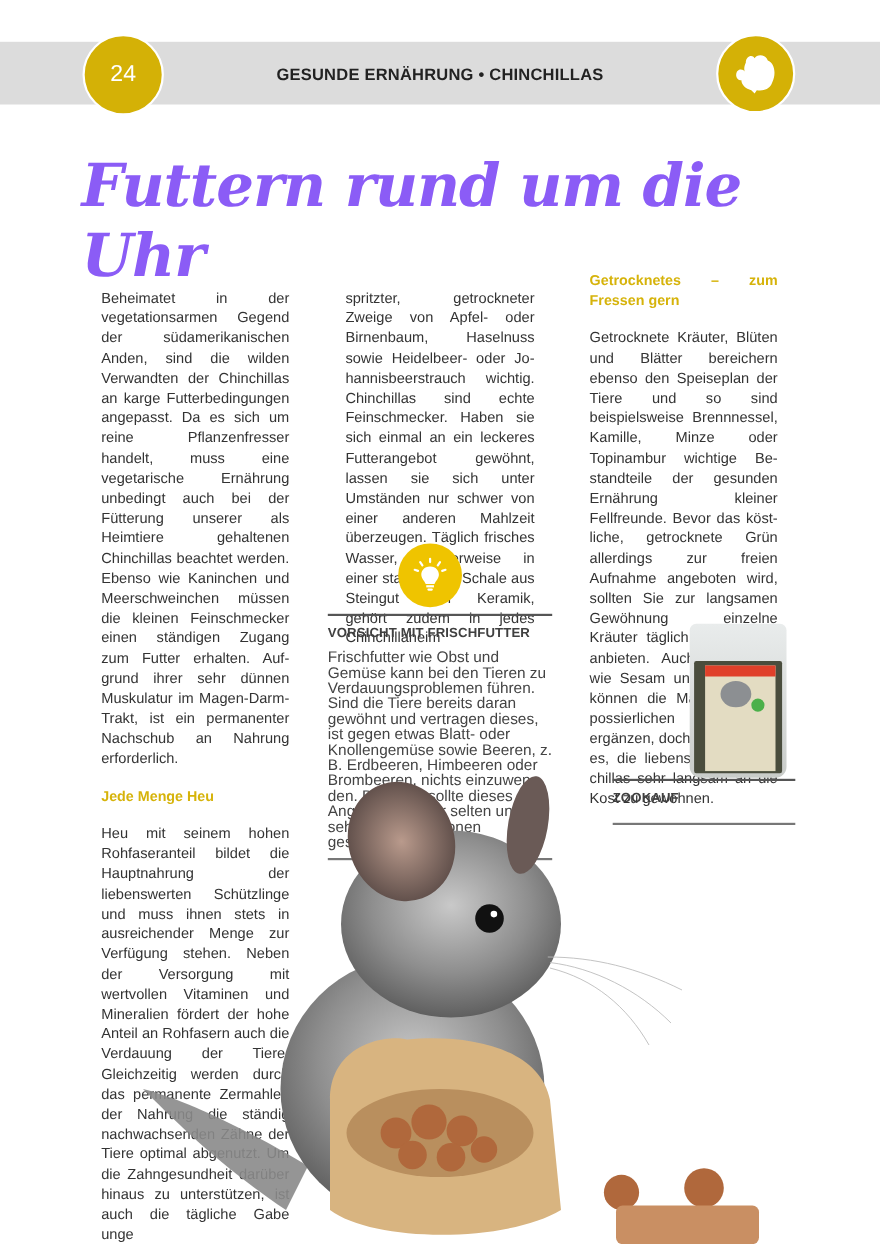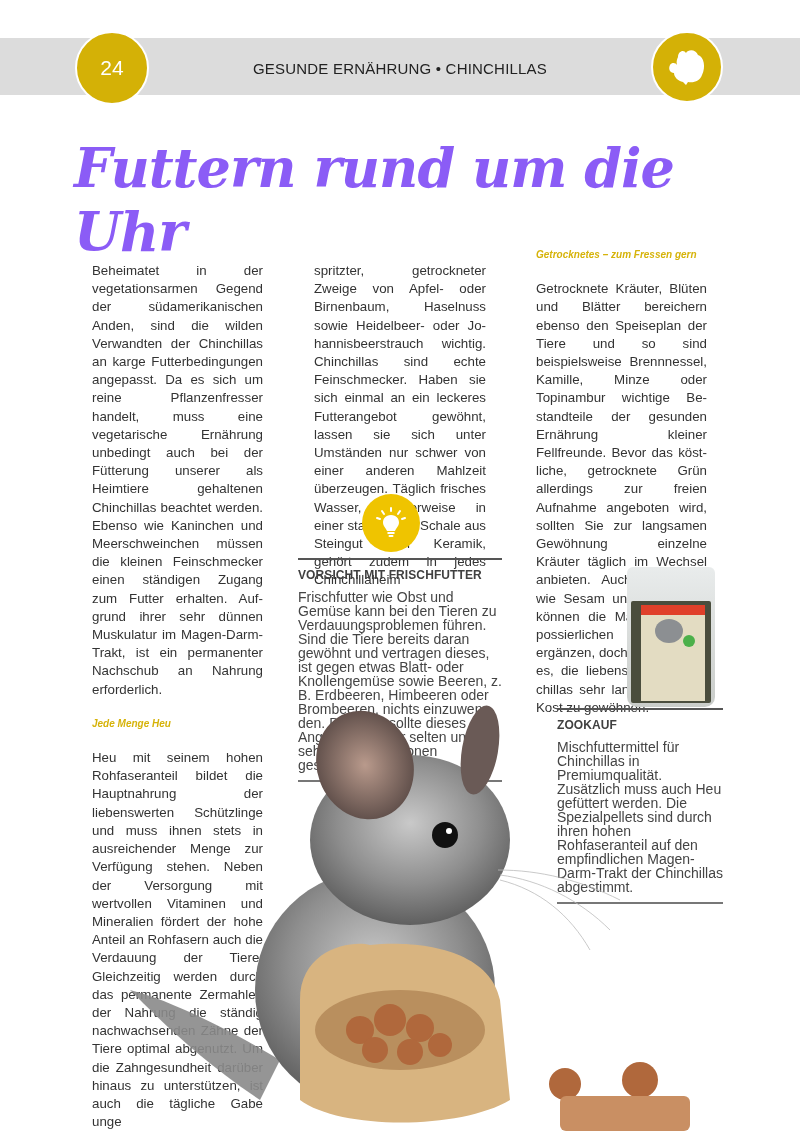--- a/index.html
+++ b/index.html
@@ -1,27 +1,27 @@
 <!DOCTYPE html>
 <html><head>
 <meta charset="utf-8">
 <style>
   html, body { margin:0; padding:0; background:#ffffff; }
   body { width:800px; height:1131px; position:relative; overflow:hidden; font-family:"Liberation Sans", sans-serif; color:#2b2b2b; }
   .header-bar { position:absolute; left:0; top:38px; width:800px; height:57px; background:#dcdcdc; }
   .page-num { position:absolute; left:75px; top:31px; width:74px; height:74px; border-radius:50%; background:#d4b106; border:2px solid #fff; color:#fff; font-size:21px; display:flex; align-items:center; justify-content:center; box-sizing:border-box;text-align:center; }
-  .section-title { position:absolute; left:0; width:800px; top:60px; text-align:center; font-size:15px; font-weight:normal; letter-spacing:0.2px; color:#222; }
+  .section-title { position:absolute; left:0; width:800px; top:60px; text-align:center; font-size:15px; font-weight:bold; letter-spacing:0.2px; color:#222; }
   .logo-circle { position:absolute; left:651px; top:31px; width:72px; height:72px; border-radius:50%; background:#d4b106; border:2px solid #fff; box-sizing:border-box; display:flex; align-items:center; justify-content:center; }
   .headline { position:absolute; left:74px; top:136px; font-family:"DejaVu Serif", serif; font-style:italic; font-weight:bold; font-size:54px; color:#8b5cf6; letter-spacing:-1px; }
   .col { position:absolute; font-size:13.3px; line-height:18.2px; text-align:justify; hyphens:manual; color:#333; }
   .col p { margin:16px; }
   .col1 { left:76px; top:246px; width:203px; }
   .col2 { left:298px; top:246px; width:204px; }
   .col3 { left:520px; top:246px; width:203px; }
-  .subhead { color:#d6b30a; font-weight:bold; font-size:10px; margin-top:18px;font-style:italic; }
+  .subhead { color:#d6b30a; font-weight:bold; font-size:13px; margin-top:18px; }
   .col3 .subhead { margin-top:0; }
   .tip-icon { position:absolute; left:362px; top:494px; width:58px; height:58px; border-radius:50%; background:#efc400; display:flex; align-items:center; justify-content:center; }
   .box { position:absolute; border-top:2px solid #555; border-bottom:2px solid #777; padding:8px 0 8px 0; }
   .box1 { left:298px; top:558px; width:204px; }
   .box2 { left:557px; top:708px; width:166px; }
   .box-title { color:#404040; font-weight:bold; font-size:12px; line-height:14px; margin-bottom:8px; letter-spacing:0.1px; }
   .box-text { font-size:14px; line-height:14px; color:#444; }
   .product { position:absolute; left:627px; top:567px; width:88px; height:140px; background:linear-gradient(#e9ecec,#c9ccc9); border-radius:6px 6px 10px 10px; overflow:hidden; }
   .product .pellets { position:absolute; left:4px; right:4px; top:34px; bottom:4px; background:#4a4d3d; border-radius:2px; }
   .product .label { position:absolute; left:14px; right:10px; top:38px; height:96px; background:#e3dcc2; }
@@ -86,21 +86,20 @@
   <div class="label"></div>
   <div class="band"></div>
   <div class="pic"></div>
   <div class="seal"></div>
 </div>
 
 <div class="box box2">
   <div class="box-title">
     <div>ZOOKAUF</div>
   </div>
-  <div class="box-text">Mischfuttermittel für Chinchillas in Premiumqualität. Zusätzlich muss auch Heu gefüttert werden. Die Spezialpellets sind durch ihren hohen Rohfaseranteil auf den empfindlichen Magen-Darm-Trakt der Chinchillas abgestimmt.</div>
 </div>
 
 <div class="photo">
   <svg width="580" height="431" viewBox="0 0 580 431">
     <defs>
       <radialGradient id="fur" cx="50%" cy="40%" r="60%">
         <stop offset="0" stop-color="#c9c9c9"></stop>
         <stop offset="0.6" stop-color="#8e8e8e"></stop>
         <stop offset="1" stop-color="#5f5f5f"></stop>
       </radialGradient>

